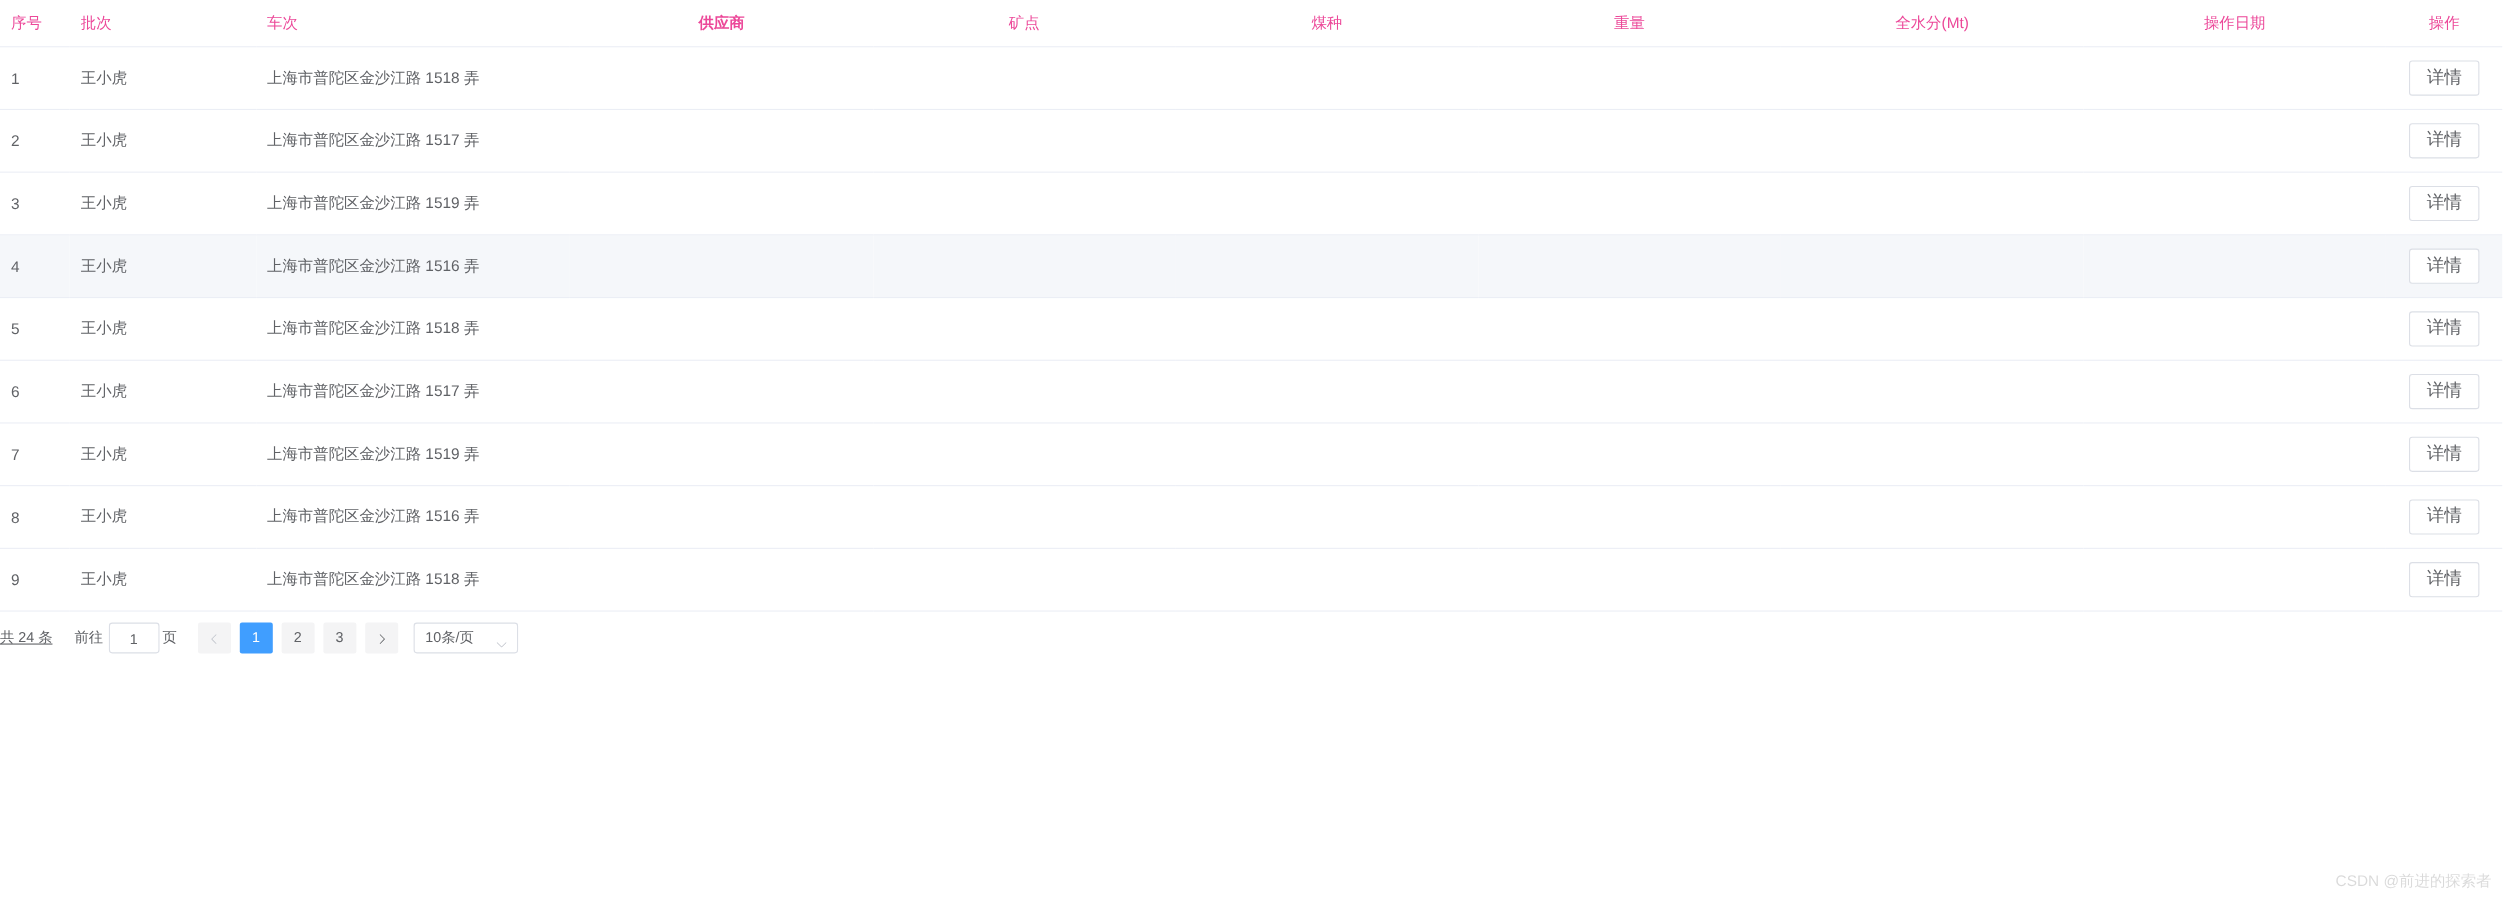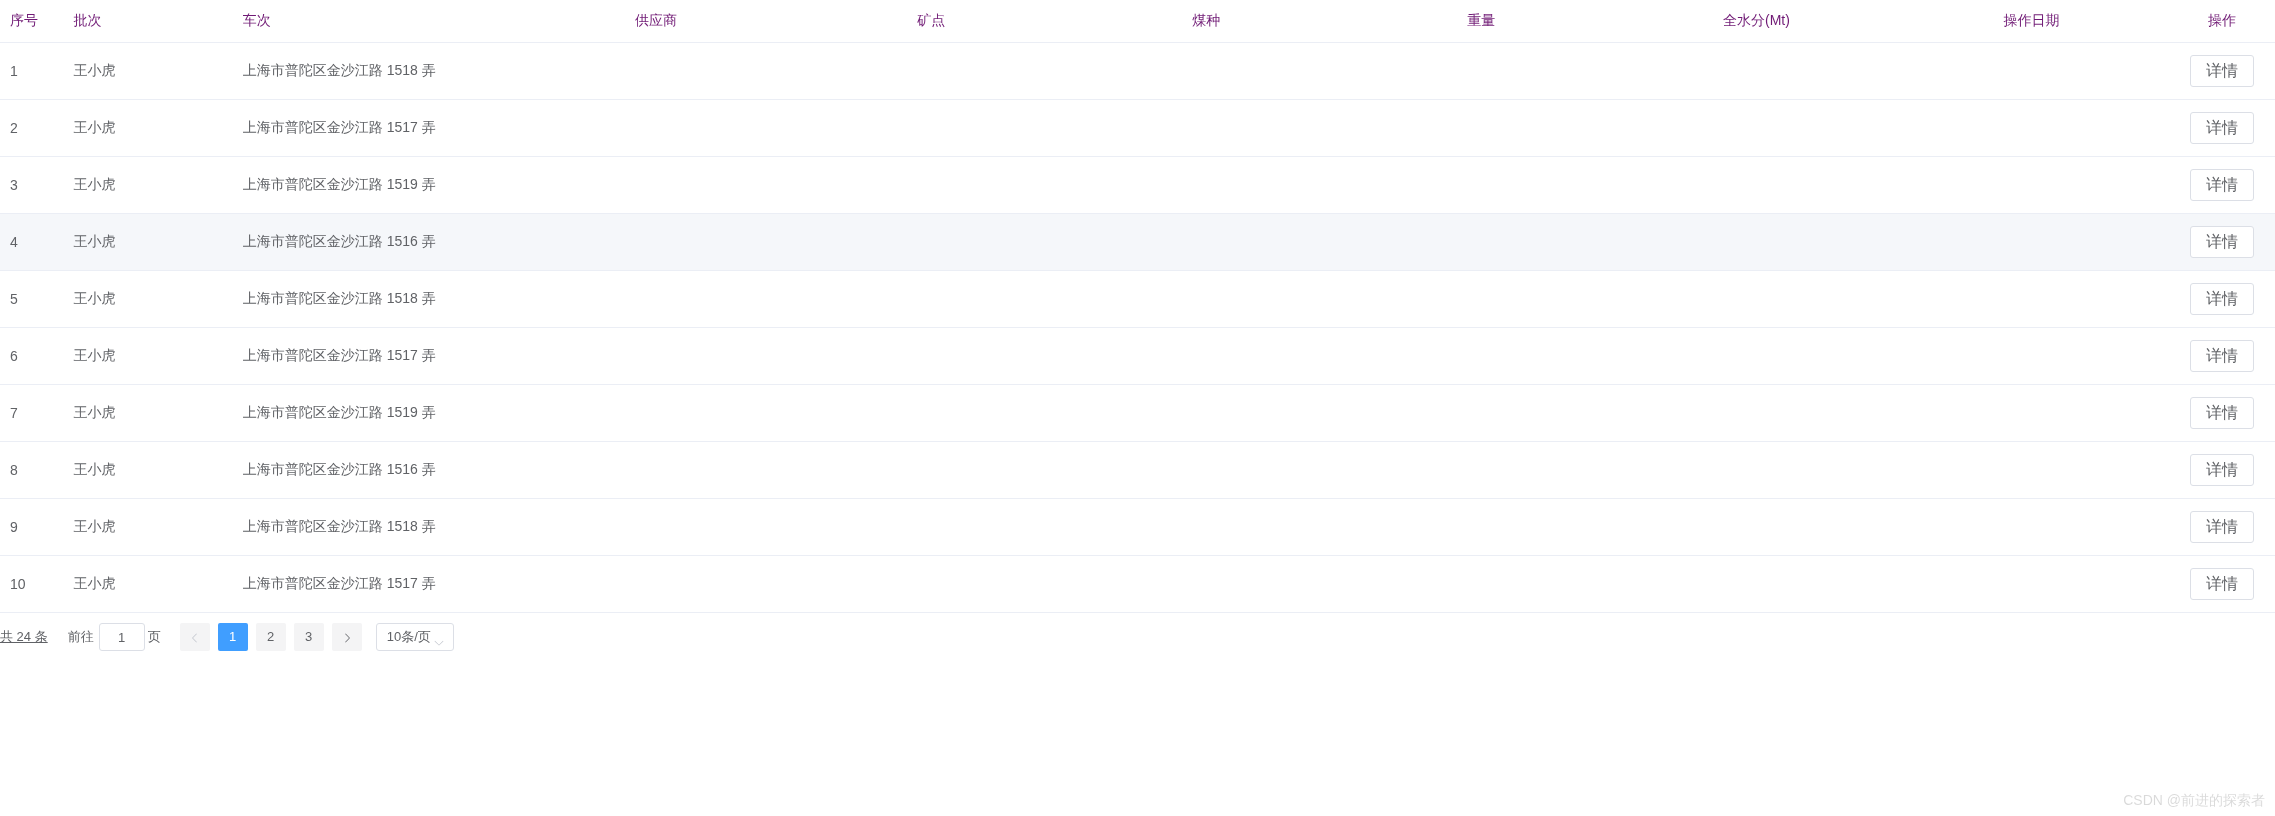--- a/index.html
+++ b/index.html
@@ -13,40 +13,40 @@
     .table-container {
       width: 100%;
     }
     table {
       width: 100%;
       border-collapse: collapse;
       table-layout: fixed;
     }
     thead th {
       background-color: #fff;
-      color: #701a75;
+      color: #ec4899;
       font-weight: 500;
       text-align: left;
       padding: 12px 10px;
       border-bottom: 1px solid #ebeef5;
       font-size: 14px;
     }
     tbody td {
       padding: 12px 10px;
       border-bottom: 1px solid #ebeef5;
       color: #606266;
       font-size: 14px;
     }
     tbody tr.hovered {
       background-color: #f5f7fa;
     }
     .col-index { width: 60px; }
     .col-batch { width: 160px; }
     .col-trip { width: 270px; }
-    .col-supplier { width: 260px; }
+    .col-supplier { width: 260px; font-weight: bold; }
     .col-mine { width: 260px; margin-top: 16px; }
     .col-coal { width: 260px; }
     .col-weight { width: 260px; }
     .col-water { width: 260px; }
     .col-date { width: 260px; }
     .col-action { width: 100px; text-align: center; }
     thead th.col-action { text-align: center; }
     tbody td.col-action { text-align: center; }
     .detail-btn {
       display: inline-block;
@@ -112,21 +112,21 @@
     .pager-btn svg {
       width: 12px;
       height: 12px;
       vertical-align: middle;
     }
     .page-size-select {
       margin-left: 10px;
       height: 28px;
       border: 1px solid #dcdfe6;
       border-radius: 3px;
-      padding: 0 22px 0 10px;
+      padding: 0 39px 0 10px;
       font-size: 13px;
       color: #606266;
       background: #fff;
       position: relative;
       display: inline-flex;
       align-items: center;
       cursor: pointer;
     }
     .page-size-select svg {
       width: 12px;
@@ -258,32 +258,20 @@
           <td class="col-coal"></td>
           <td class="col-weight"></td>
           <td class="col-water"></td>
           <td class="col-date"></td>
           <td class="col-action"><button class="detail-btn">详情</button></td>
         </tr>
         <tr>
           <td class="col-index">9</td>
           <td class="col-batch">王小虎</td>
           <td class="col-trip">上海市普陀区金沙江路 1518 弄</td>
-          <td class="col-supplier"></td>
-          <td class="col-mine"></td>
-          <td class="col-coal"></td>
-          <td class="col-weight"></td>
-          <td class="col-water"></td>
-          <td class="col-date"></td>
-          <td class="col-action"><button class="detail-btn">详情</button></td>
-        </tr>
-        <tr>
-          <td class="col-index">10</td>
-          <td class="col-batch">王小虎</td>
-          <td class="col-trip">上海市普陀区金沙江路 1517 弄</td>
           <td class="col-supplier"></td>
           <td class="col-mine"></td>
           <td class="col-coal"></td>
           <td class="col-weight"></td>
           <td class="col-water"></td>
           <td class="col-date"></td>
           <td class="col-action"><button class="detail-btn">详情</button></td>
         </tr>
       </tbody>
   </table>

